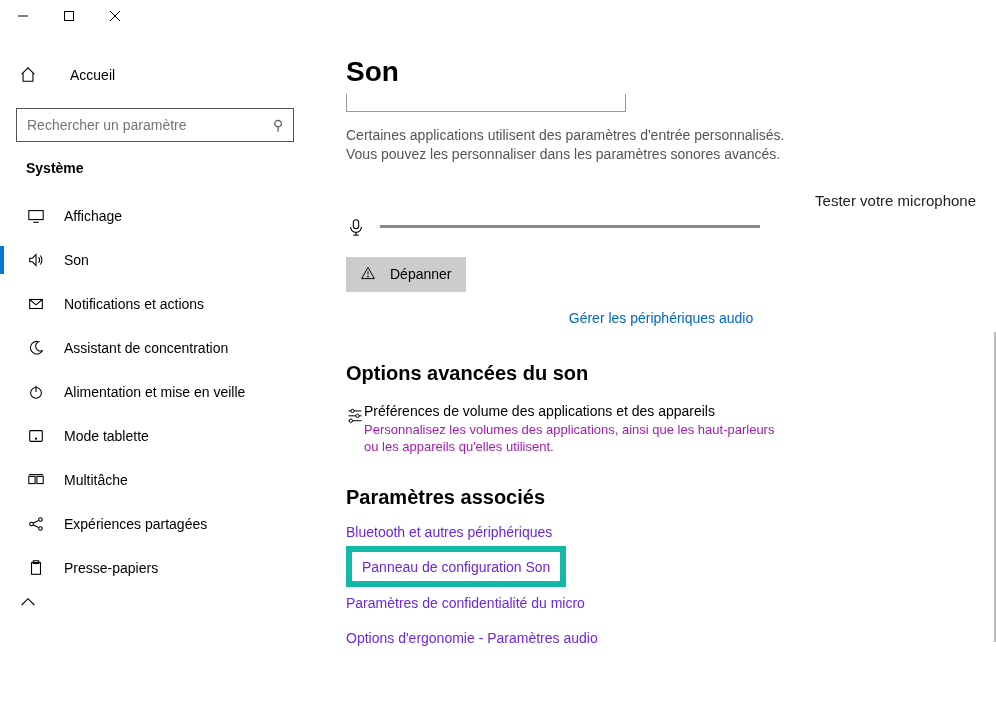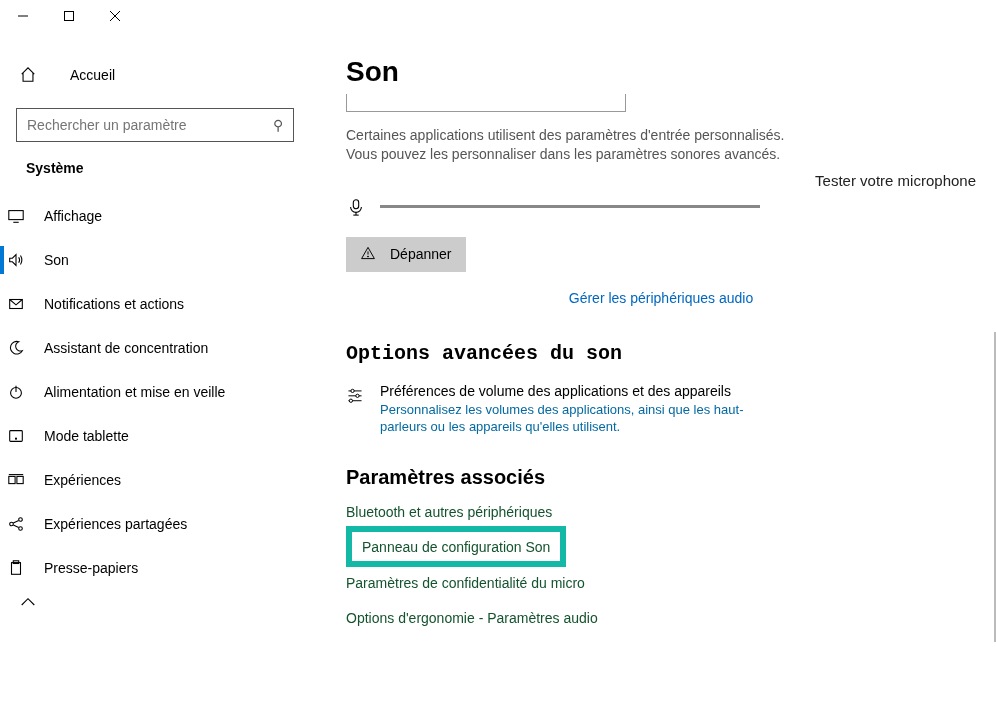--- a/index.html
+++ b/index.html
@@ -8,41 +8,41 @@
   .titlebar-title { font-size: 12px; padding-left: 14px; flex: 1; }
   .win-controls { display: flex; }
   .win-btn { width: 46px; height: 32px; display: flex; align-items: center; justify-content: center; font-size: 13px; }
   .container { display: flex; height: calc(100% - 32px); }
   .sidebar { width: 310px; padding-top: 24px; position: relative; height: 100%; }
   .home-row { display: flex; align-items: center; height: 38px; padding-left: 18px; gap: 32px; font-size: 14px; }
   .search-wrap { margin: 14px 16px 18px 16px; border: 1px solid #555; height: 34px; display: flex; align-items: center; padding: 0 10px; }
   .search-wrap input { flex: 1; border: none; outline: none; font-size: 14px; font-family: inherit; background: transparent; color: #6d28d9; }
   .search-ico { color: #555; font-size: 14px; transform: scaleX(-1); }
   .cat-header { font-weight: 600; font-size: 14px; padding-left: 26px; margin-bottom: 18px; }
-  .nav-item { display: flex; align-items: center; height: 44px; padding-left: 6px; gap: 18px; font-size: 14px; position: relative; text-align: center; }
+  .nav-item { display: flex; align-items: center; height: 44px; padding-left: 26px; gap: 18px; font-size: 14px; position: relative; text-align: center; }
   .nav-item.selected::before { content: ""; position: absolute; left: 0; top: 8px; bottom: 8px; width: 4px; background: #0078d4; }
   .nav-ico { width: 20px; height: 20px; display: flex; align-items: center; justify-content: center; color: #222; }
   .nav-ico svg { width: 18px; height: 18px; }
   .partial-item { display:flex; align-items:center; height:30px; padding-left:18px; gap:18px; font-size:14px; color:#222; }
 
   .main { flex: 1; padding: 24px 20px 0 36px; position: relative; overflow: hidden; }
   .page-title { font-size: 28px; font-weight: 600; margin-bottom: 6px; }
   .box-empty { border: 1px solid #999; width: 280px; height: 18px; border-top: none; margin-bottom: 14px; }
-  .info-text { font-size: 14px; color: #555; line-height: 1.35; max-width: 460px; margin-bottom: 8px; }
+  .info-text { font-size: 14px; color: #555; line-height: 1.35; max-width: 460px; margin-bottom: 28px; }
   .label-txt { font-size: 15px; color: #222; margin-bottom: 8px; text-align: right; }
   .mic-row { display: flex; align-items: center; gap: 14px; margin-bottom: 20px; }
   .meter { width: 380px; height: 3px; background: #888; }
   .btn { display: inline-flex; align-items: center; gap: 14px; background: #ccc; border: none; padding: 8px 14px; font-size: 14px; font-family: inherit; margin-bottom: 18px; }
   .link { color: #0067c0; font-size: 14px; display: block; cursor: pointer; text-align: center; }
-  .section-title { font-size: 20px; font-weight: 600; margin: 36px 0 18px 0; font-family: Liberation Mono, monospace; }
-  .pref-row { display: flex; gap: 16px; max-width: 440px; margin-bottom: 10px; }
+  .section-title { font-size: 20px; font-weight: 600; margin: 36px 0 18px 0; }
+  .pref-row { display: flex; max-width: 440px; margin-bottom: 10px; }
   .pref-title { font-size: 14px; margin-bottom: 2px; }
-  .pref-desc { font-size: 13px; color: #0369a1; line-height: 1.35; }
+  .pref-desc { font-size: 13px; color: #a21caf; line-height: 1.35; }
   .related { font-size: 20px; font-weight: 600; margin: 30px 0 14px 0; }
-  .rel-link { color: #14532d; font-size: 14px; margin-bottom: 18px; display: inline-block; cursor: pointer; }
+  .rel-link { color: #6d28d9; font-size: 14px; margin-bottom: 18px; display: inline-block; cursor: pointer; }
   .hl { border: 6px solid #14b8a6; padding: 6px 10px; }
   .scroll-marker { position: absolute; right: 0; top: 300px; bottom: 60px; width: 2px; background: #bbb; }
 </style>
 </head>
 <body>
 
 <div class="titlebar">
   <div class="win-controls">
     <div class="win-btn">
         <svg width="10" height="10">
@@ -134,21 +134,21 @@
       <span>Mode tablette</span>
     </div>
     <div class="nav-item">
       <span class="nav-ico">
           <svg viewBox="0 0 20 20" fill="none" stroke="#000" stroke-width="1.2">
             <rect x="2" y="6" width="7" height="8"></rect>
             <rect x="11" y="6" width="7" height="8"></rect>
             <line x1="2" y1="4" x2="18" y2="4"></line>
           </svg>
         </span>
-      <span>Expériences</span>
+      <span>Multitâche</span>
     </div>
     <div class="nav-item">
       <span class="nav-ico">
           <svg viewBox="0 0 20 20" fill="none" stroke="#000" stroke-width="1.2">
             <circle cx="5" cy="10" r="2"></circle>
             <circle cx="15" cy="5" r="2"></circle>
             <circle cx="15" cy="15" r="2"></circle>
             <line x1="7" y1="9" x2="13" y2="6"></line>
             <line x1="7" y1="11" x2="13" y2="14"></line>
           </svg>

